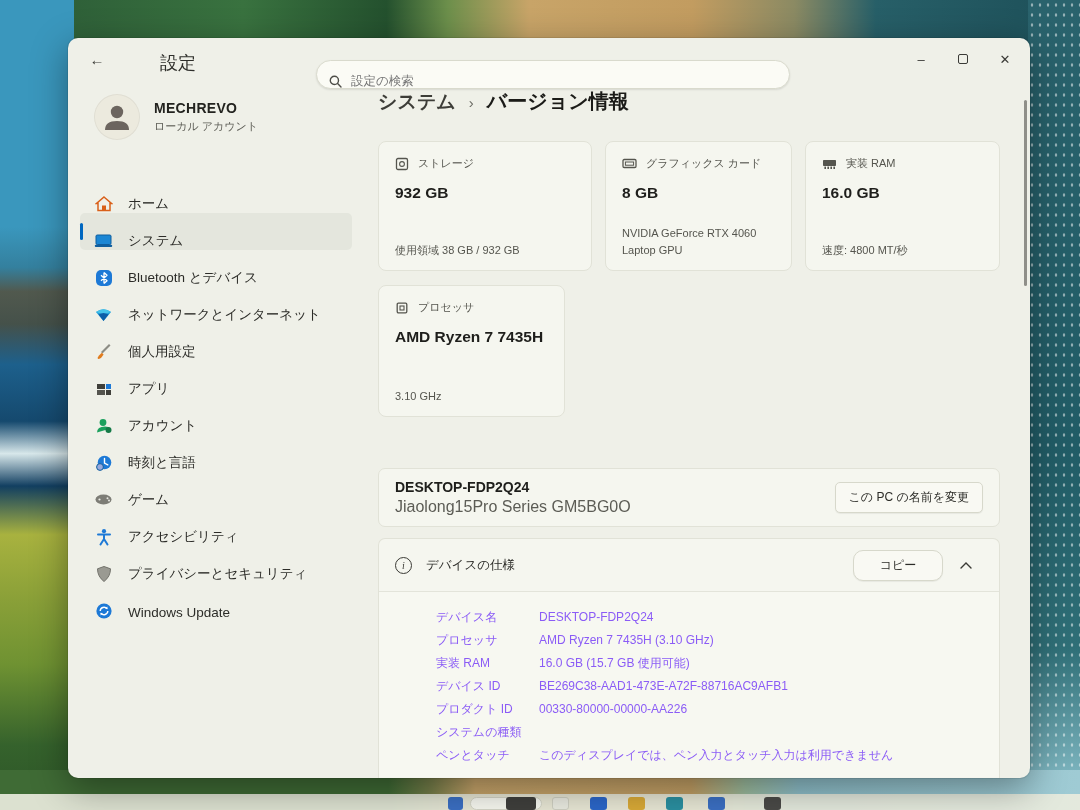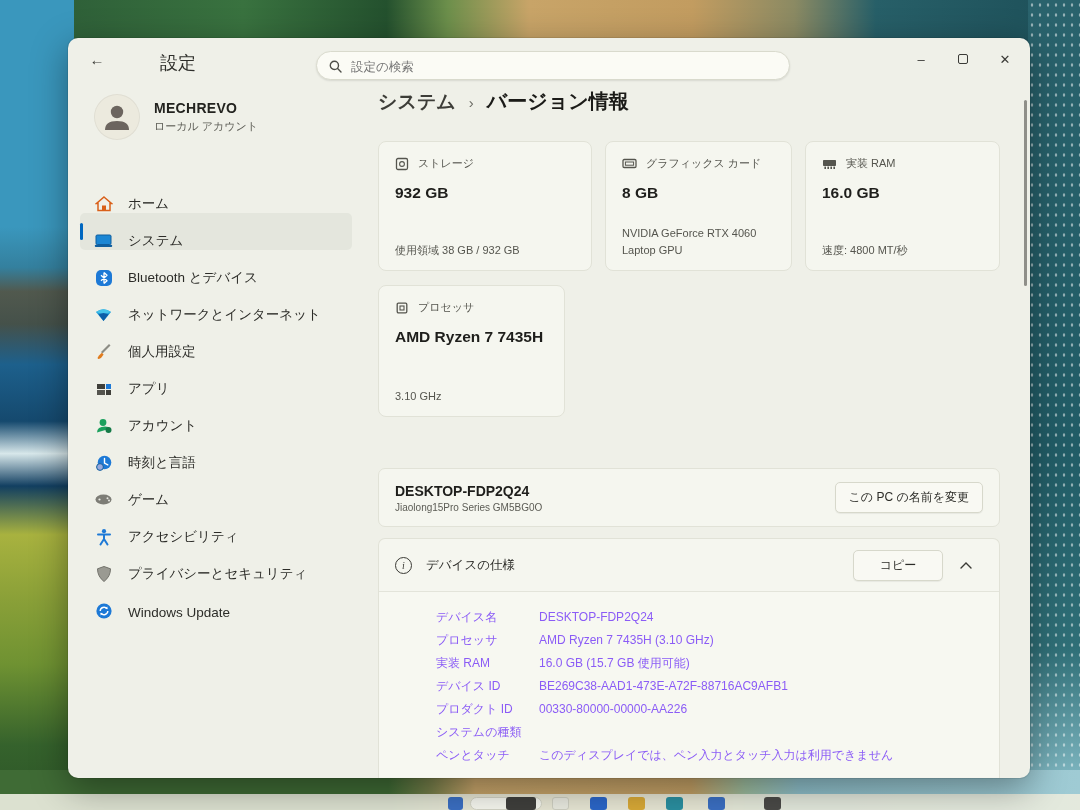--- a/index.html
+++ b/index.html
@@ -39,23 +39,23 @@
   
   .window { position:absolute; left:68px; top:38px; width:962px; height:740px;
     background:#eff0e8; border-radius:10px;
     box-shadow:0 10px 36px rgba(0,0,0,.38), 0 0 0 1px rgba(0,0,0,.08);
     overflow:hidden; }
 
   .titlebar { position:absolute; left:0; top:0; width:100%; height:42px; }
   .back-btn { position:absolute; left:16px; top:9px; width:26px; height:24px;
     font-size:15px; color:#3b3b36; display:flex; align-items:center; justify-content:center; }
   .app-title { position:absolute; left:52px; top:13px; font-size:18px; color:#2e2e2a;margin-left:40px; }
-  .search-box { position:absolute; left:248px; top:13px; width:474px; height:29px;
+  .search-box { position:absolute; left:248px; top:22px; width:474px; height:29px;
     background:#fbfbf5; border:1px solid #d9dacd; border-radius:15px;
-    box-shadow:0 1px 2px rgba(0,0,0,.10); display:flex; align-items:flex-start; padding:8px 12px; }
+    box-shadow:0 1px 2px rgba(0,0,0,.10); display:flex; align-items:flex-end; padding:0 12px; }
   .search-box input { border:none; outline:none; background:transparent; flex:1;
     font-size:12.5px; color:#5f5f58; font-family:"Liberation Sans",sans-serif; }
   .win-controls { position:absolute; right:4px; top:0; height:42px; display:flex; }
   .win-btn { width:42px; height:42px; display:flex; align-items:center; justify-content:center;
     font-size:13px; color:#3a3a36; }
   .maxi-glyph { width:10px; height:10px; border:1.2px solid #3a3a36; border-radius:2px; }
 
   
   .sidebar { position:absolute; left:0; top:42px; width:296px; bottom:0; }
   .user-block { position:absolute; left:26px; top:14px; display:flex; align-items:center; gap:14px; }
@@ -88,21 +88,21 @@
   .card-value { margin-top:13px; font-size:15.5px; font-weight:bold; color:#1e1e1b; }
   .card-detail { position:absolute; left:16px; right:14px; bottom:12px;
     font-size:11px; color:#55554e; line-height:1.5; }
   .card-processor { position:absolute; left:310px; top:247px; width:187px; }
 
   .panel { position:absolute; left:310px; width:622px; background:#f5f6ef;
     border:1px solid #e1e2d7; border-radius:7px; }
   .devname-panel { top:430px; height:59px; display:flex; align-items:center;
     padding:0 16px; justify-content:space-between; }
   .devname-name { font-size:14px; font-weight:bold; color:#1e1e1b; }
-  .devname-model { font-size:10px; color:#5c5c55; margin-top:3px; }
+  .devname-model { font-size:16px; color:#5c5c55; margin-top:3px; }
   .btn { background:#f9f9f3; border:1px solid #d7d8cb; border-radius:5px;
     font-size:12px; color:#2c2c28; padding:6px 13px;
     box-shadow:0 1px 1px rgba(0,0,0,.06); font-family:"Liberation Sans",sans-serif; }
 
   .spec-panel { top:500px; bottom:0; border-bottom:none; border-radius:7px 7px 0 0; }
   .spec-header { height:53px; display:flex; align-items:center; padding:0 16px;
     border-bottom:1px solid #e3e4da; }
   .spec-title { font-size:12.5px; color:#2c2c28; margin-left:14px; flex:1; }
   .chevron-btn { width:34px; height:30px; display:flex; align-items:center;
     justify-content:center; margin-left:6px; }
@@ -380,21 +380,21 @@
       <div class="devname-name">DESKTOP-FDP2Q24</div>
       <div class="devname-model">Jiaolong15Pro Series GM5BG0O</div>
     </div>
     <button class="btn">この PC の名前を変更</button>
   </div>
 
   <div class="panel spec-panel">
     <div class="spec-header">
       <span class="info-circle">i</span>
       <span class="spec-title">デバイスの仕様</span>
-      <button class="btn" style="width:90px;">コピー</button>
+      <button class="btn" style="width:90px;border-radius:10px;">コピー</button>
       <span class="chevron-btn">
         <svg width="12" height="7" viewBox="0 0 12 7">
             <polyline points="1,6 6,1 11,6" fill="none" stroke="#3a3a35" stroke-width="1.4" stroke-linecap="round"></polyline>
           </svg>
       </span>
     </div>
     <div class="spec-body">
       <div class="spec-row">
           <span class="spec-label">デバイス名</span>
           <span class="spec-value">DESKTOP-FDP2Q24</span>

